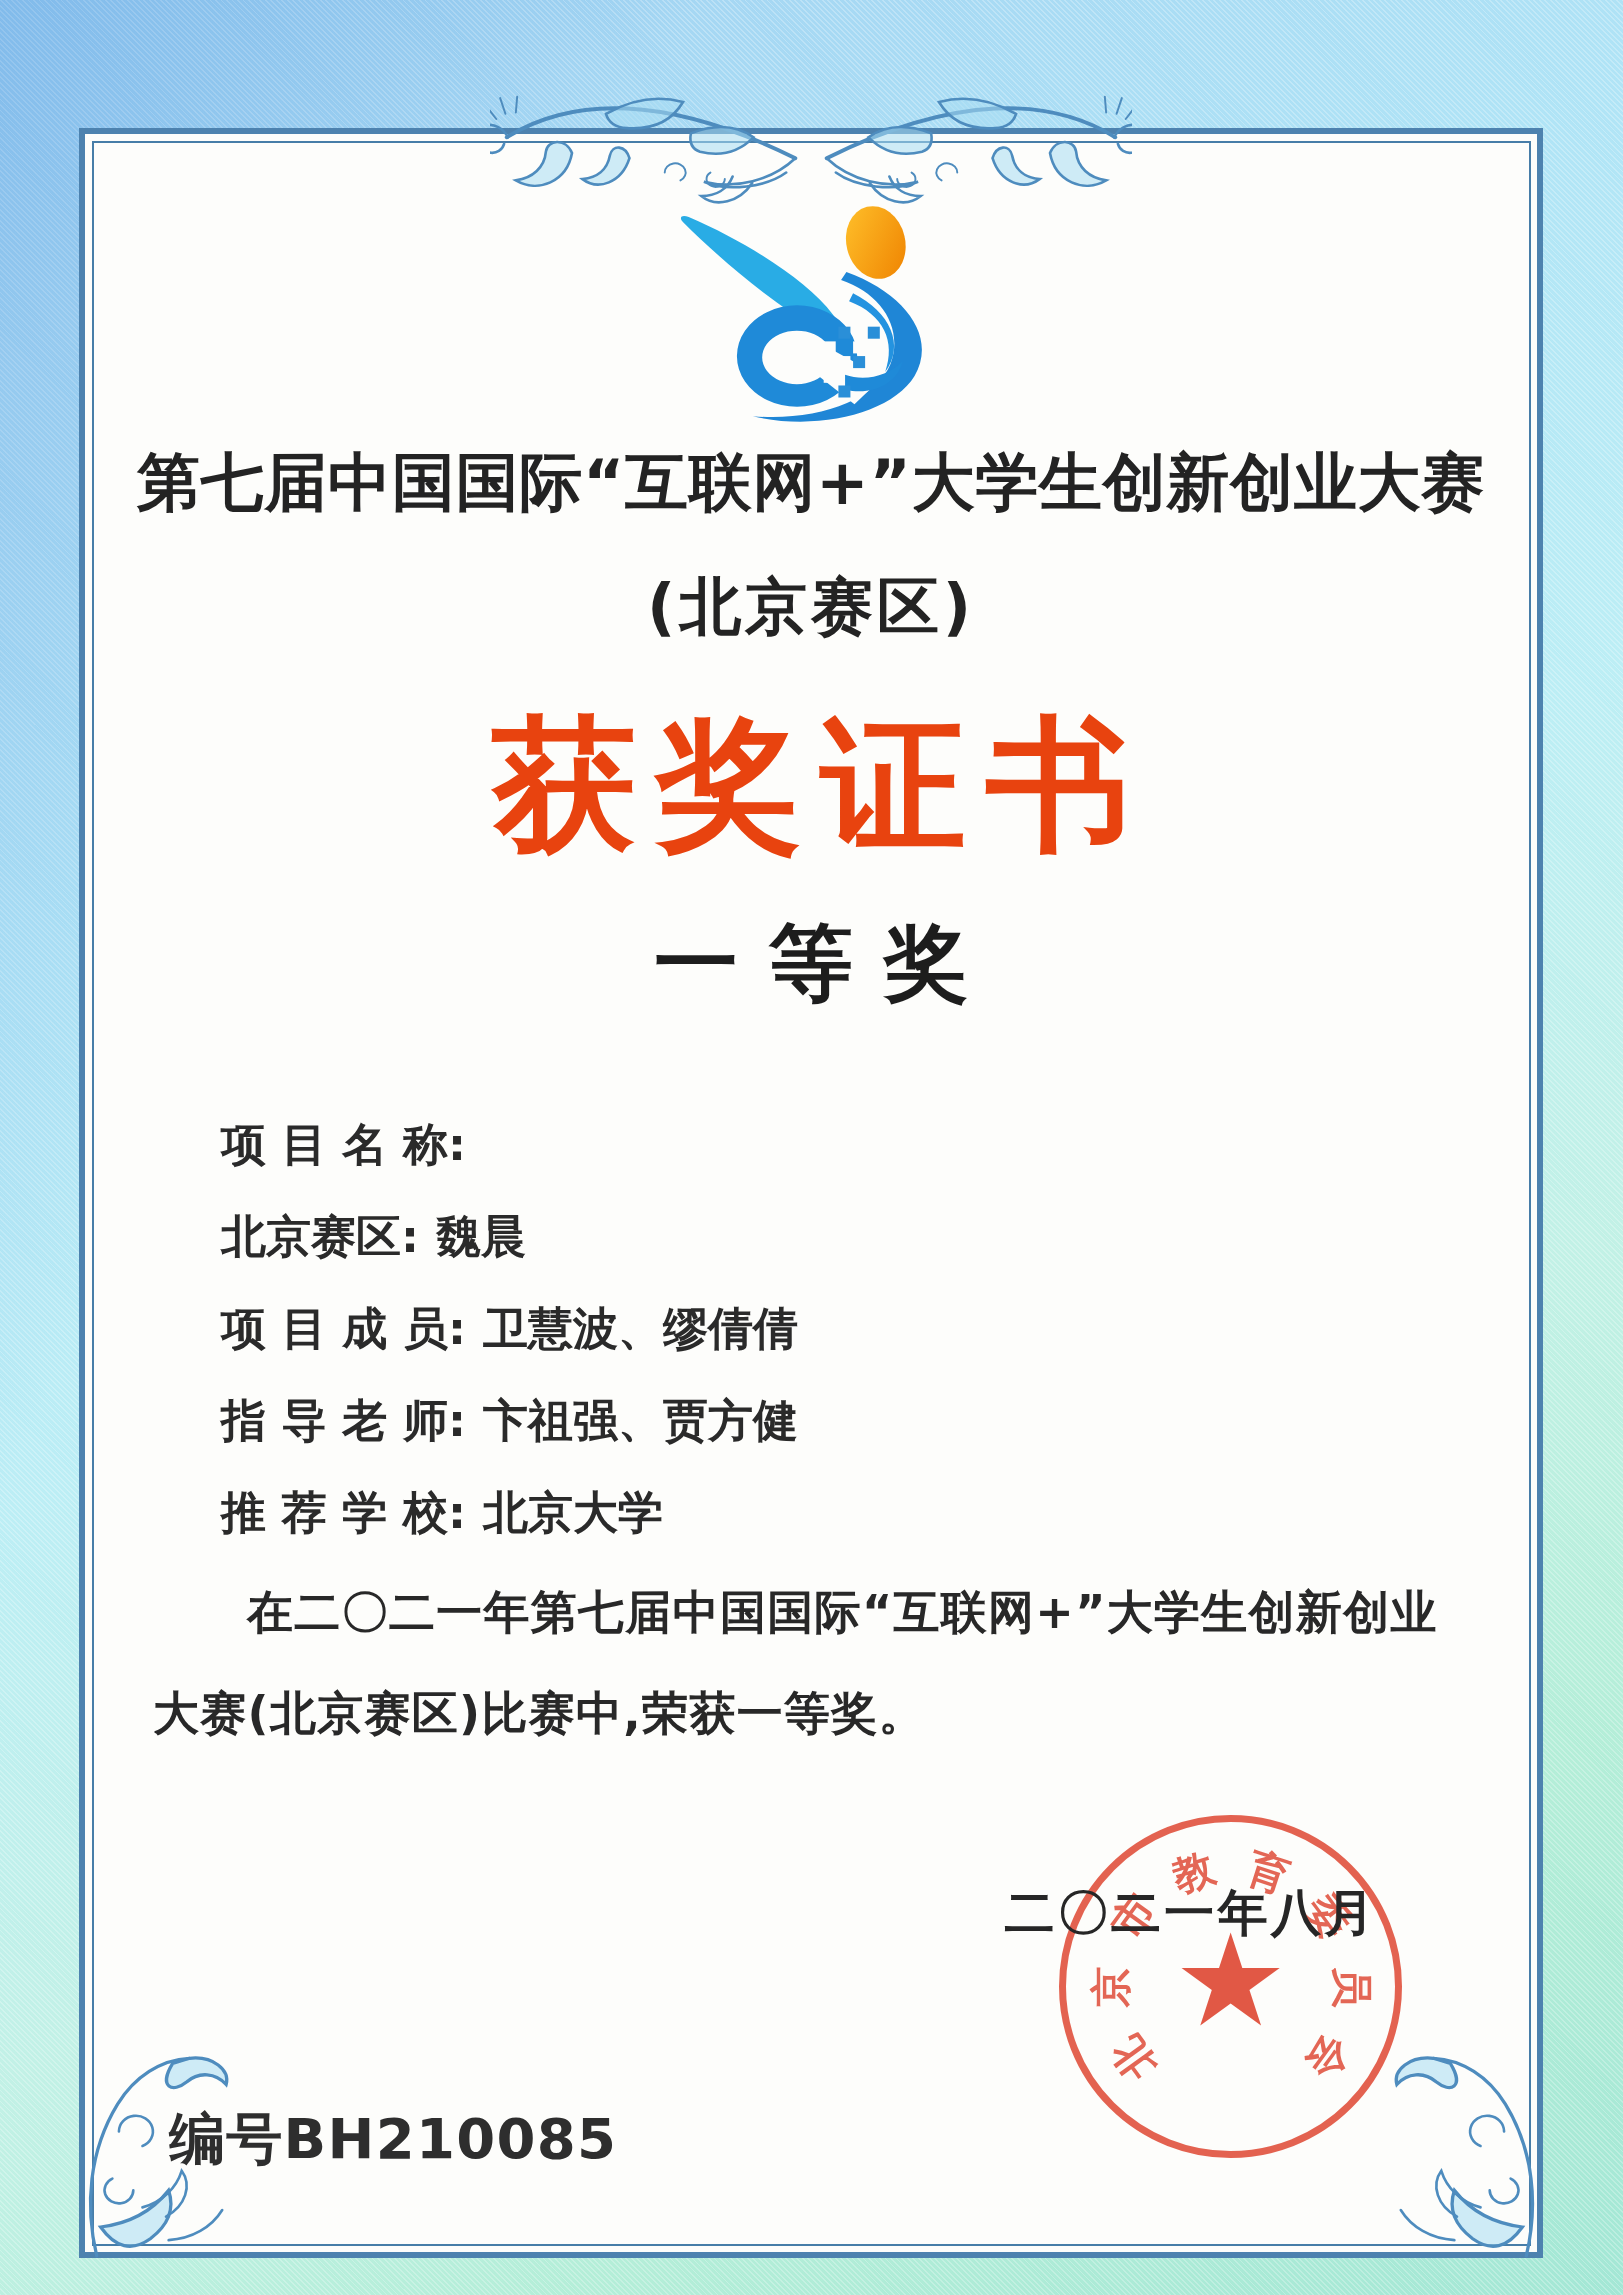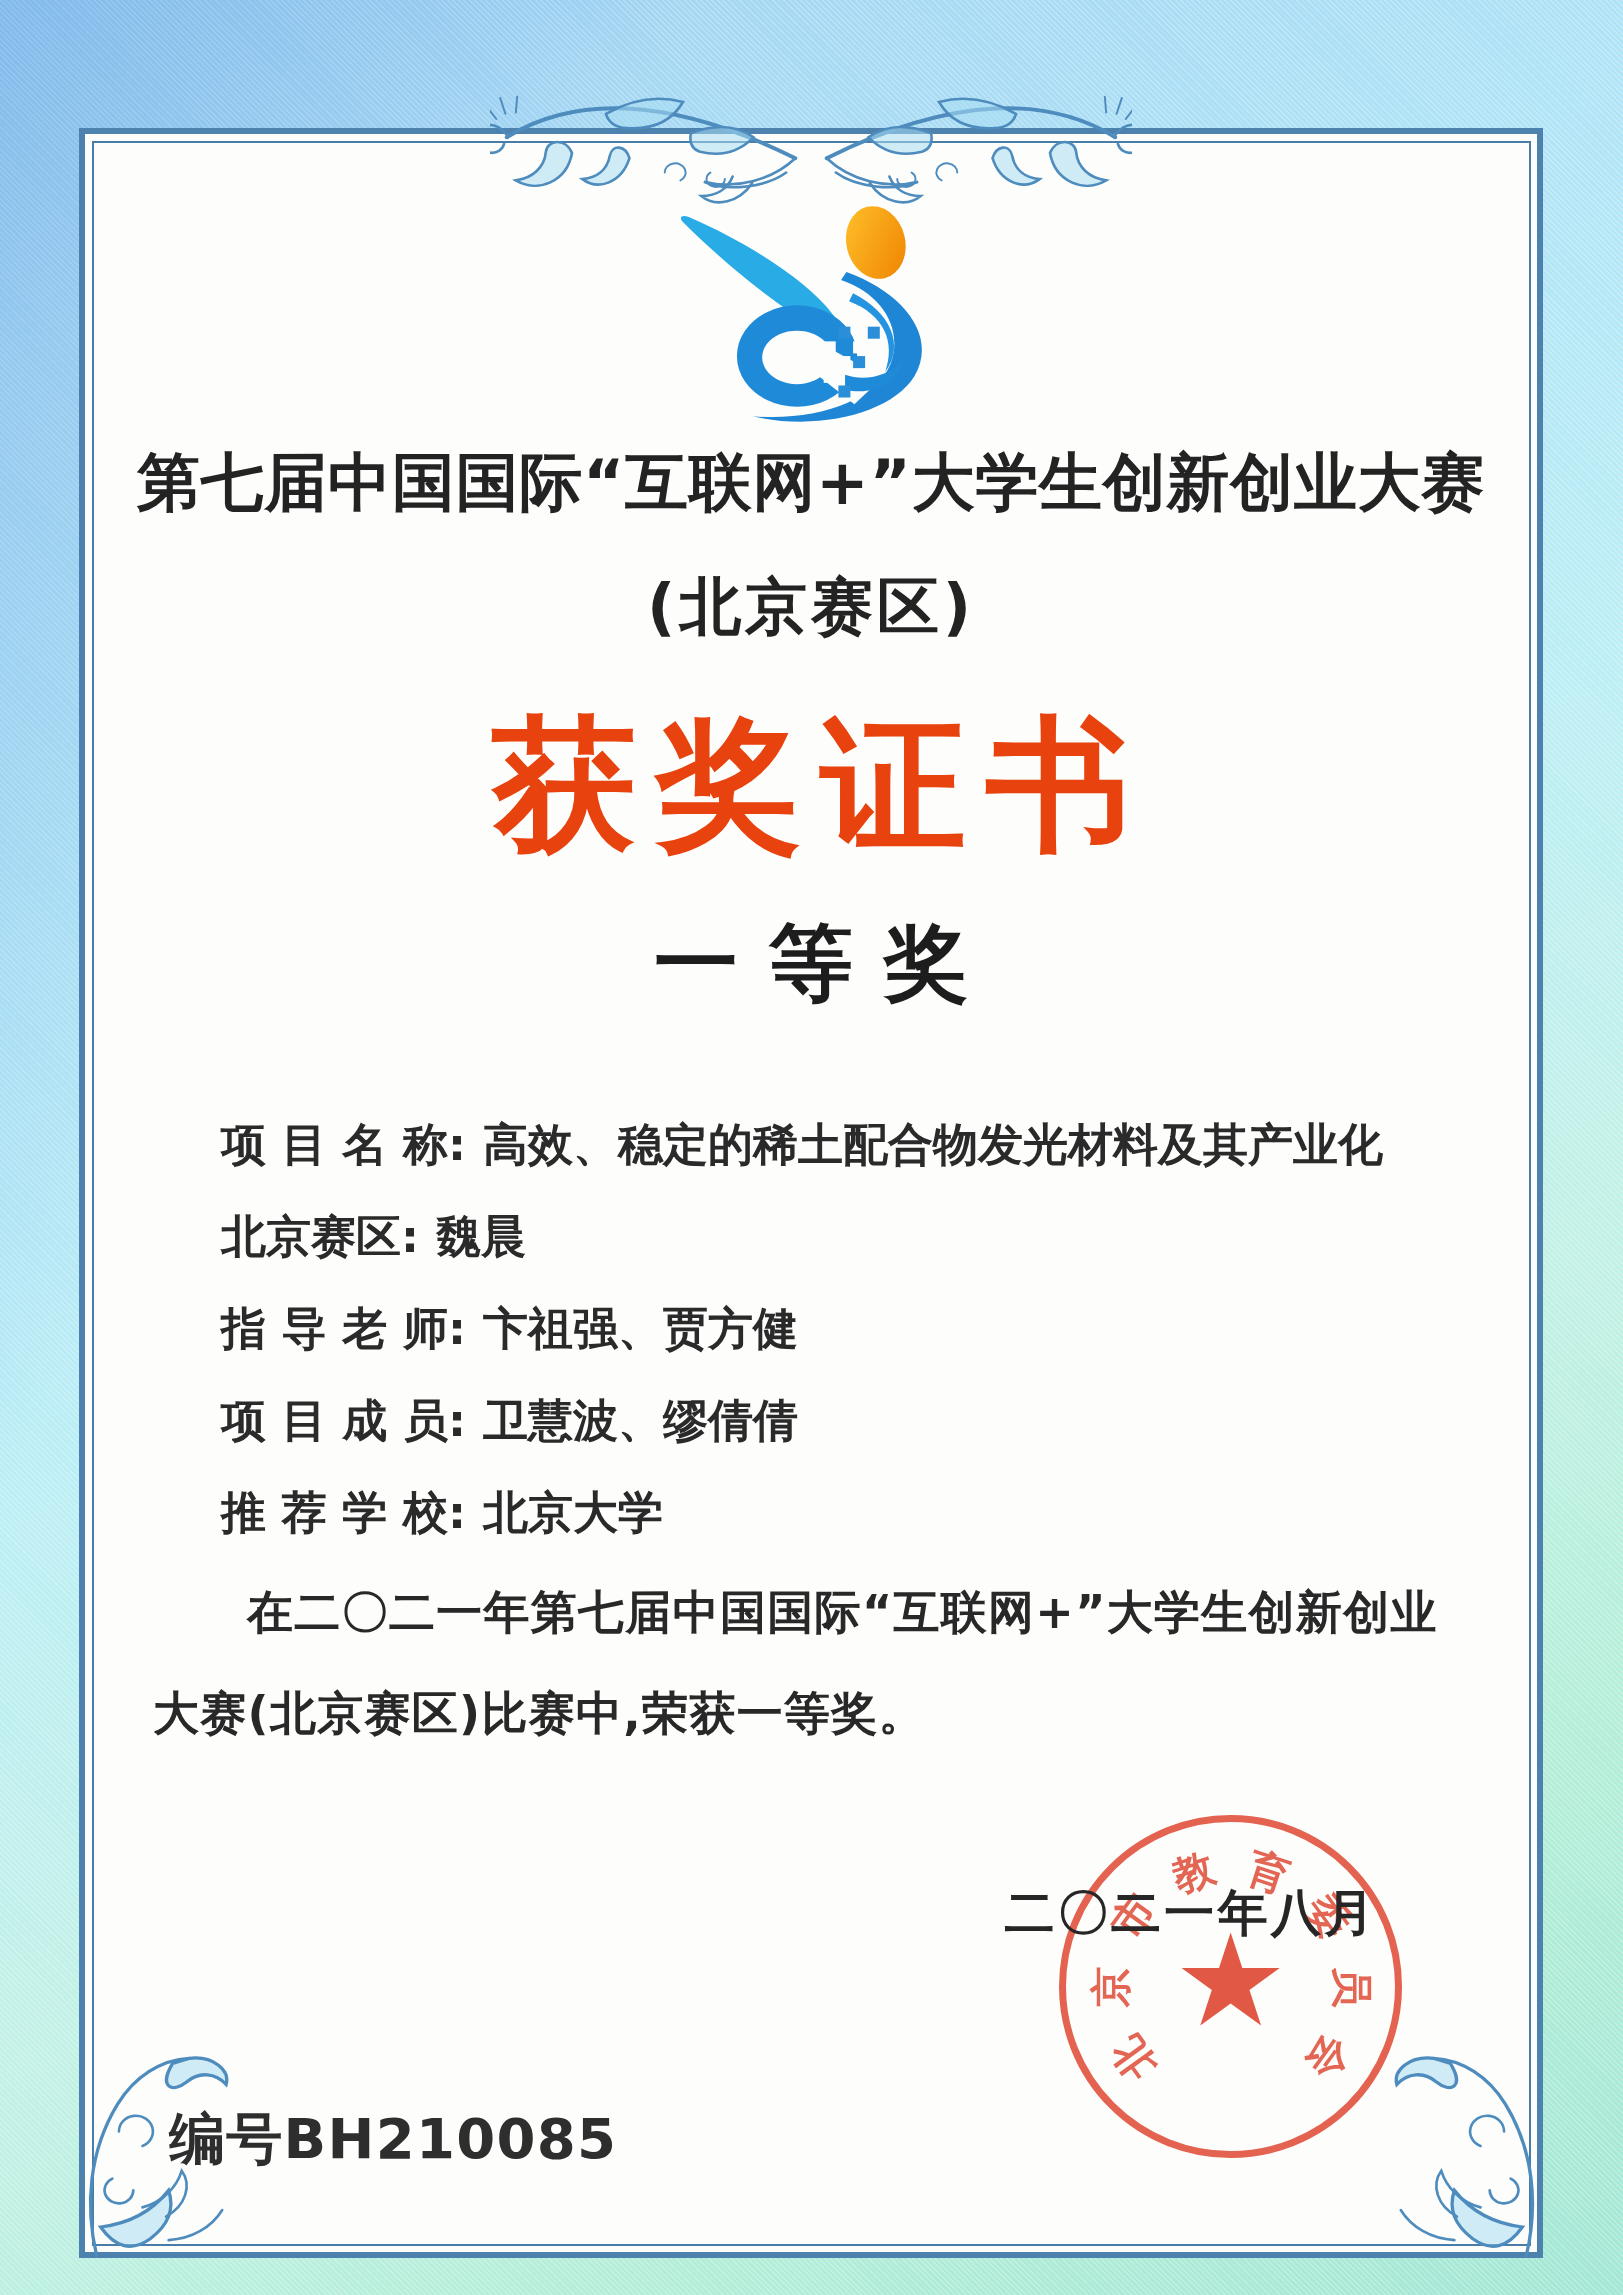--- a/index.html
+++ b/index.html
@@ -112,33 +112,32 @@
     </div>
 
     <div class="title1">第七届中国国际“互联网+”大学生创新创业大赛</div>
     <div class="title2">(北京赛区)</div>
     <div class="cert-title">获奖证书</div>
     <div class="grade">一等奖</div>
 
     <div class="fields">
       <div class="field-row">
         <span class="field-label">项 目 名 称:</span>
-        <span class="field-value">高效、稳定的稀土配合物发光材料及其产业化</span>
       </div>
       <div class="field-row">
         <span class="field-label">北京赛区:</span>
         <span class="field-value">魏晨</span>
       </div>
       <div class="field-row">
+        <span class="field-label">项 目 成 员:</span>
+        <span class="field-value">卫慧波、缪倩倩</span>
+      </div>
+      <div class="field-row">
         <span class="field-label">指 导 老 师:</span>
         <span class="field-value">卞祖强、贾方健</span>
-      </div>
-      <div class="field-row">
-        <span class="field-label">项 目 成 员:</span>
-        <span class="field-value">卫慧波、缪倩倩</span>
       </div>
       <div class="field-row">
         <span class="field-label">推 荐 学 校:</span>
         <span class="field-value">北京大学</span>
       </div>
     </div>
 
     <div class="body-line l1">在二〇二一年第七届中国国际“互联网+”大学生创新创业</div>
     <div class="body-line l2">大赛(北京赛区)比赛中,荣获一等奖。</div>
 

